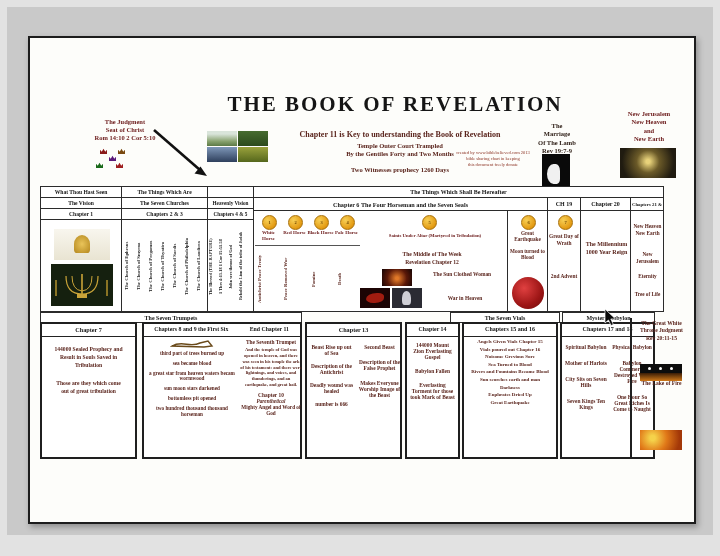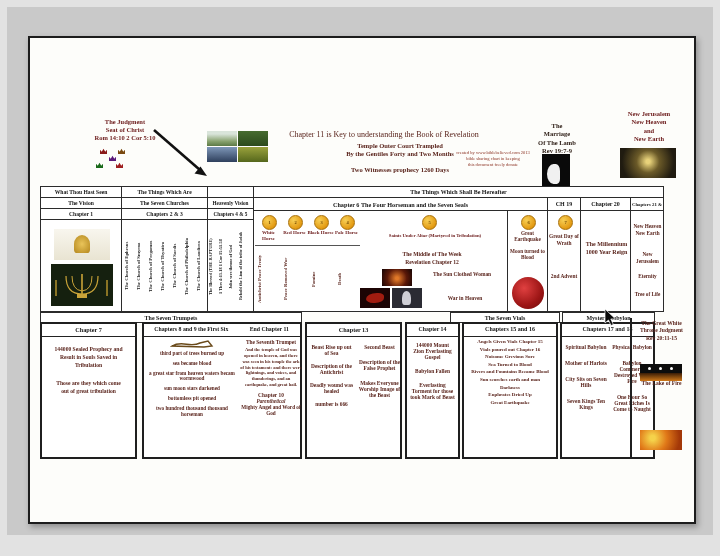--- a/index.html
+++ b/index.html
@@ -24,22 +24,23 @@
   .img{box-sizing:border-box;}
   svg{display:block;}
 </style>
 </head>
 <body>
 
 <div class="mat"></div>
 
 <div class="page">
 
-
-  <div class="abs bt c" style="left:214px;top:92px;width:280px;font-size:8px;font-weight:normal;">Chapter 11 is Key to understanding the Book of Revelation</div>
+  <div class="abs hdr" style="left:170px;top:54px;width:390px;font-size:21px;letter-spacing:2px;text-align:center;font-weight:bold;">THE BOOK OF REVELATION</div>
+
+  <div class="abs bt c" style="left:230px;top:92px;width:280px;font-size:8px;font-weight:bold;">Chapter 11 is Key to understanding the Book of Revelation</div>
   <div class="abs bt c" style="left:230px;top:104px;width:280px;font-size:6.5px;font-weight:bold;">Temple Outer Court Trampled</div>
   <div class="abs bt c" style="left:230px;top:112px;width:280px;font-size:6.5px;font-weight:bold;">By the Gentiles Forty and Two Months</div>
   <div class="abs bt c" style="left:230px;top:128px;width:280px;font-size:6.5px;font-weight:bold;">Two Witnesses prophecy 1260 Days</div>
 
   <div class="abs c" style="left:408px;top:112px;width:110px;font-size:4.5px;color:#8a3020;line-height:1.3;">
     <div>created by  www.biblebelieved.com 2013</div>
     <div>bible sharing chart in keeping</div>
     <div>this document freely donate</div>
   </div>
 

